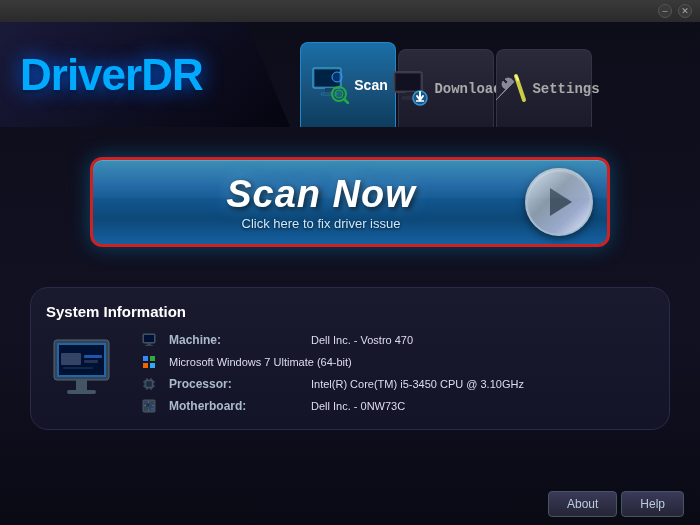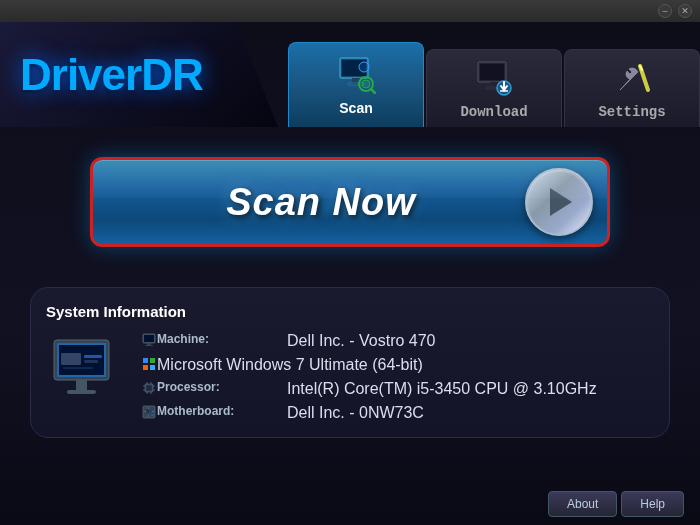--- a/index.html
+++ b/index.html
@@ -83,24 +83,24 @@
       align-items: flex-end;
       padding-left: 10px;
       gap: 2px;
       flex: 1;
       align-self: flex-end;
       padding-bottom: 0;
     }
 
     .nav-tab {
       display: flex;
-      flex-direction: column;
-      align-items: center;
-      justify-content: center;
-      width: 136px;
+      flex-direction: row;
+      align-items: center;
+      justify-content: center;
+      width: 96px;
       height: 78px;
       border-radius: 8px 8px 0 0;
       cursor: pointer;
       gap: 4px;
       position: relative;
     }
 
     .nav-tab.active {
       background: linear-gradient(180deg, #1a6fa8 0%, #1a5580 50%, #0d3d5e 100%);
       border: 1px solid #2288cc;
@@ -256,43 +256,43 @@
 
     .info-rows {
       flex: 1;
       display: flex;
       flex-direction: column;
       gap: 6px;
     }
 
     .info-row {
       display: flex;
-      align-items: flex-start;
-      gap: 0;
+      align-items: center;
+      gap: 12px;
     }
 
     .info-icon {
       width: 16px;
       height: 16px;
       flex-shrink: 0;
       display: flex;
       align-items: center;
       justify-content: center;
     }
 
     .info-label {
       font-size: 12px;
       font-weight: bold;
       color: #aabbcc;
       width: 130px;
       flex-shrink: 0;
     }
 
     .info-value {
-      font-size: 16px;
+      font-size: 11px;
       color: #ddddee;
     }
 
     
     .footer {
       position: absolute;
       bottom: 0;
       right: 8px;
       display: flex;
       gap: 4px;
@@ -397,20 +397,21 @@
         </div>
         <span class="nav-tab-label">Settings</span>
       </div>
     </div>
   </div>
 
   <div class="scan-area">
     <div class="scan-button">
       <div class="scan-text-area">
         <span class="scan-now-text">Scan Now</span>
+        <span class="scan-subtext">Click here to fix driver issue</span>
       </div>
       <div class="scan-arrow">
         <div class="arrow-circle">
           <div class="arrow-triangle"></div>
         </div>
       </div>
     </div>
   </div>
 
   <div class="system-info">

